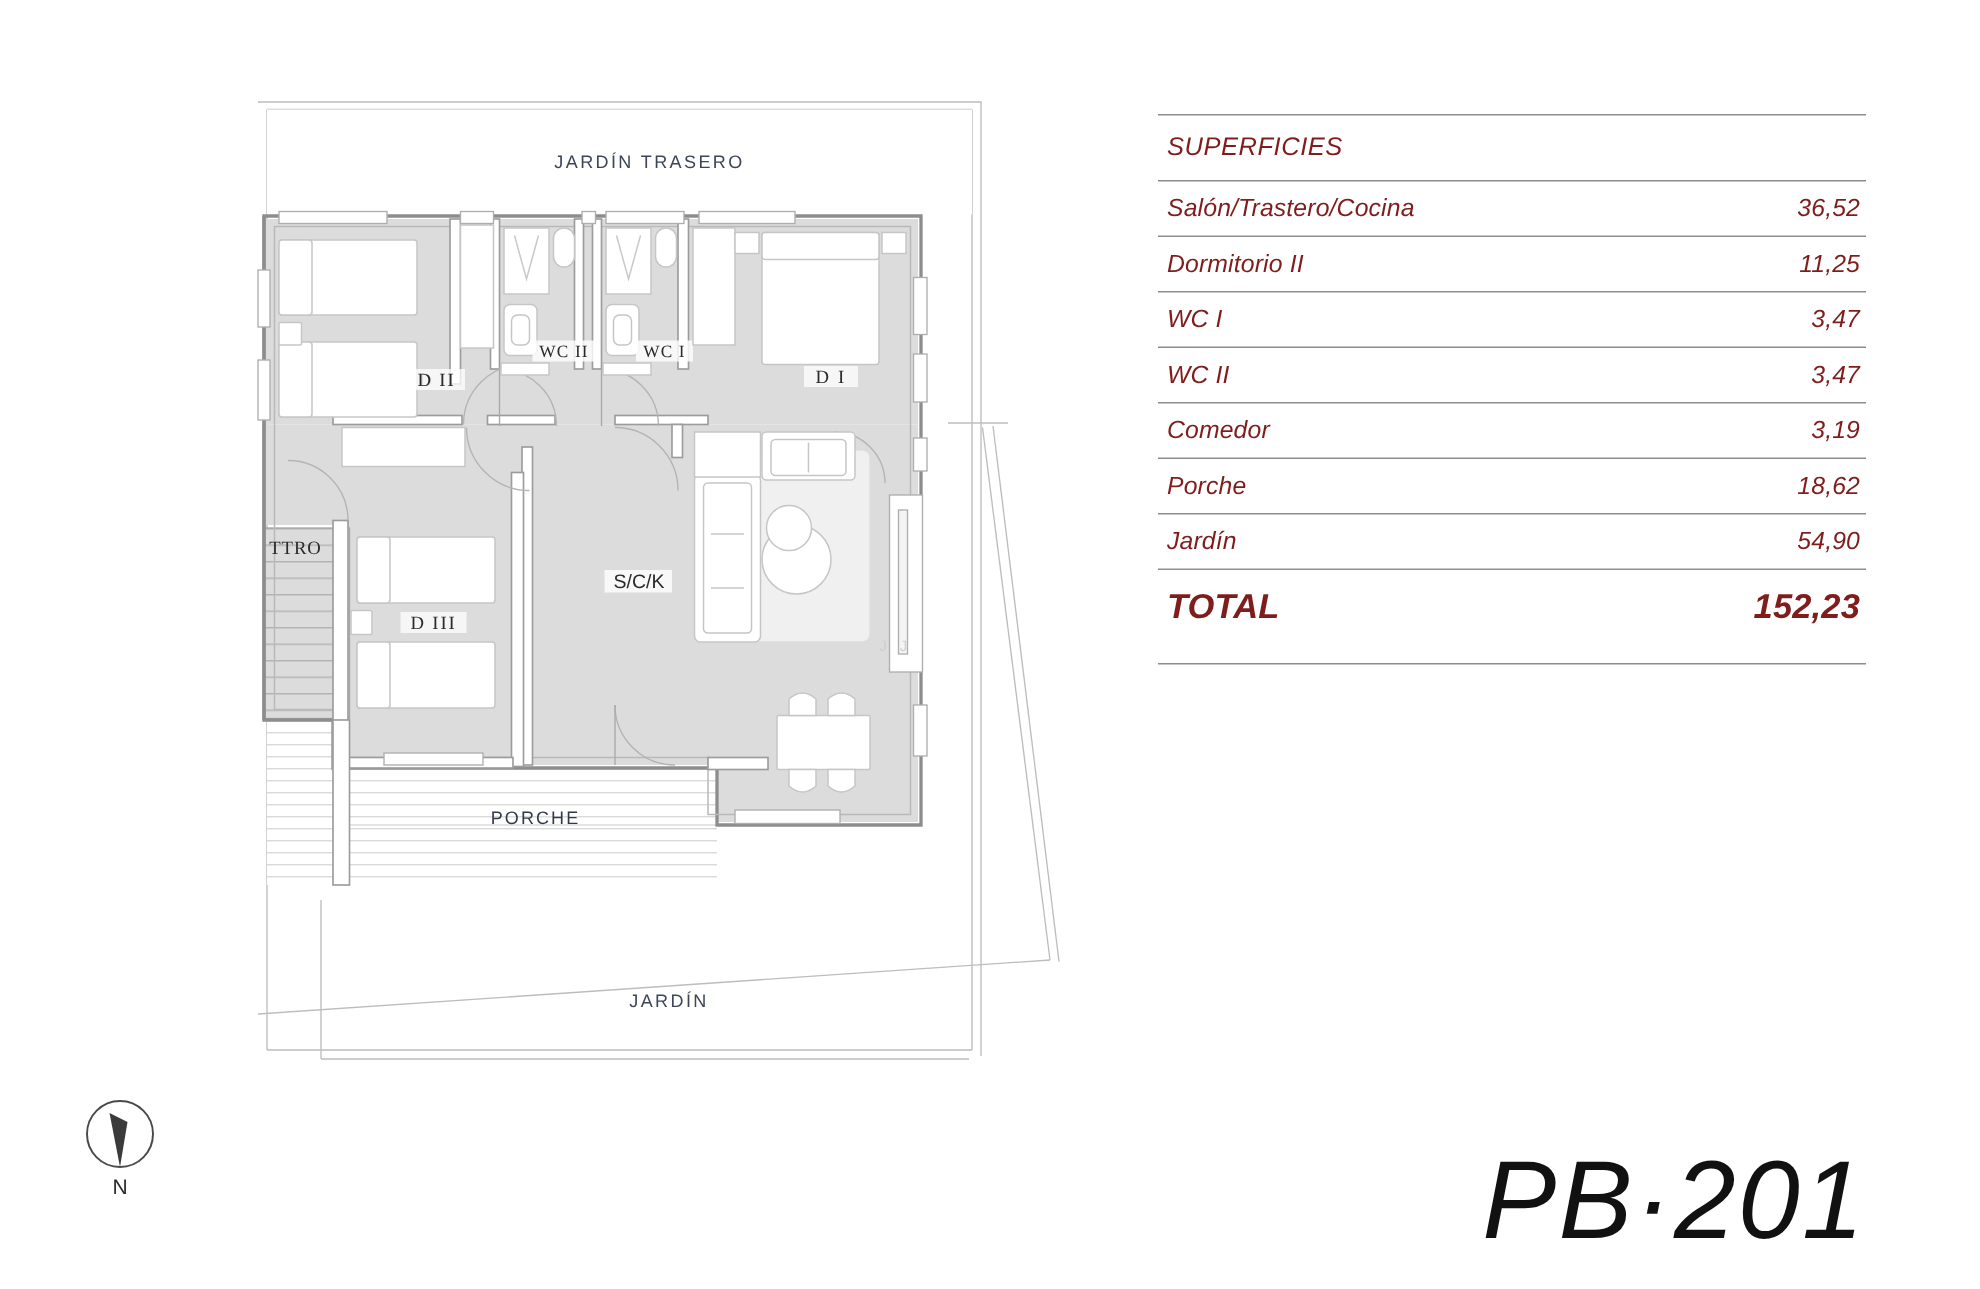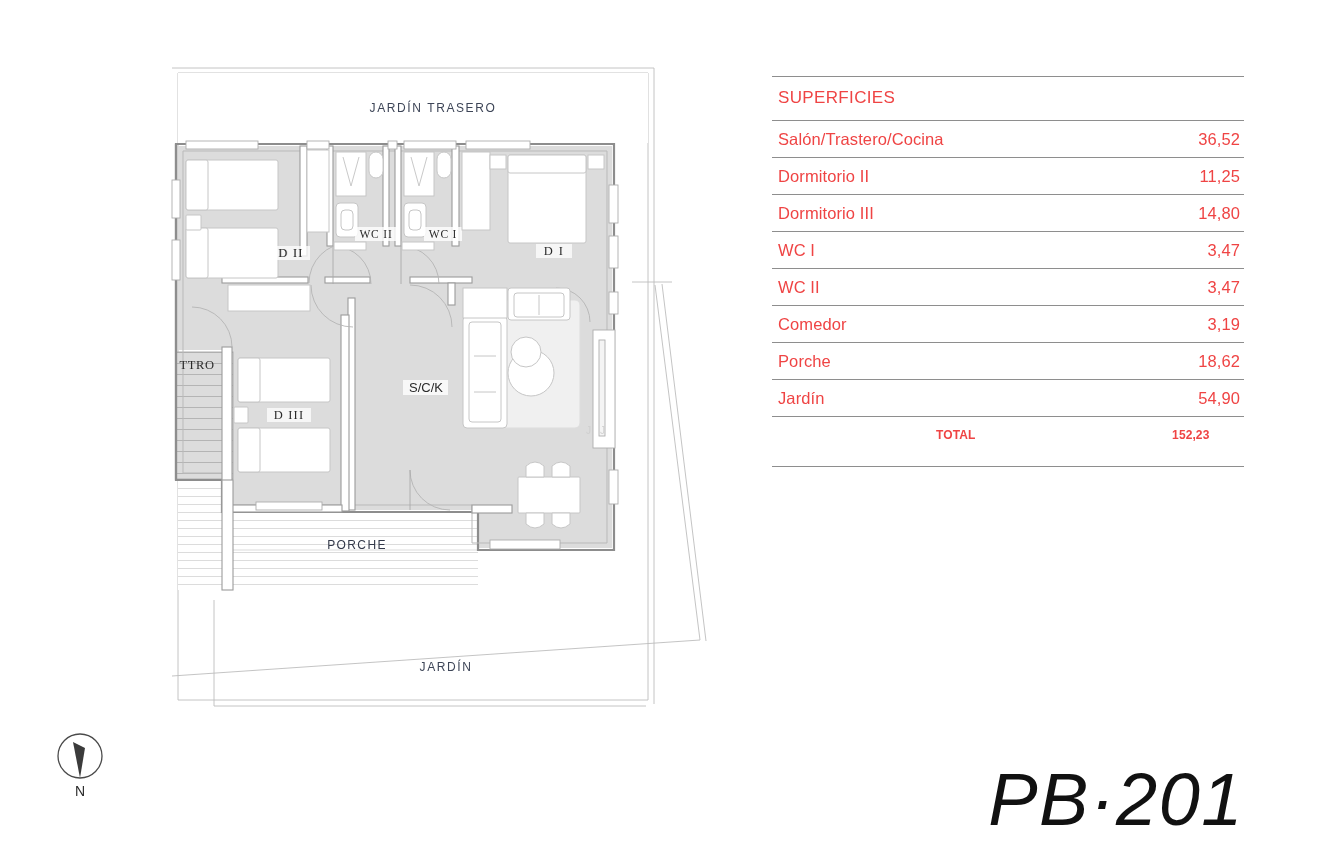--- a/index.html
+++ b/index.html
@@ -38,41 +38,41 @@
   }
   #surface-table .rule-top {
     border-top: 1.4px solid #8e8e8e;
   }
   #surface-table tr {
     border-bottom: 1.1px solid #8e8e8e;
   }
   #surface-table td {
     padding: 9px 2px 8px 6px;
     font-size: 16.5px;
-    color: #ef4444;
+    color: #7f1d1d;
     vertical-align: bottom;
     letter-spacing: 0.1px;
+    font-style: italic;
   }
   #surface-table td.val {
     text-align: right;
     padding-right: 4px;
     margin-top: 41px;
   }
   #surface-table tr.header-row td {
     font-size: 17px;
     padding-top: 11px;
     padding-bottom: 12px;
     letter-spacing: 0.35px;
   }
   #surface-table tr.total-row td {
     font-weight: bold;
-    font-size: 12px;
+    font-size: 23px;
     padding-top: 11px;
     padding-bottom: 24px;
-    text-align: center;
   }
 
   
   #plan-title {
     position: absolute;
     right: 76px;
     bottom: 22px;
     font-family: "Liberation Sans", sans-serif;
     font-size: 74px;
     font-weight: 300;
@@ -356,24 +356,20 @@
 
     <tr>
         <td>Salón/Trastero/Cocina</td>
         <td class="val">36,52</td>
       </tr>
       <tr>
         <td>Dormitorio II</td>
         <td class="val">11,25</td>
       </tr>
       <tr>
-        <td>Dormitorio III</td>
-        <td class="val">14,80</td>
-      </tr>
-      <tr>
         <td>WC I</td>
         <td class="val">3,47</td>
       </tr>
       <tr>
         <td>WC II</td>
         <td class="val">3,47</td>
       </tr>
       <tr>
         <td>Comedor</td>
         <td class="val">3,19</td>

